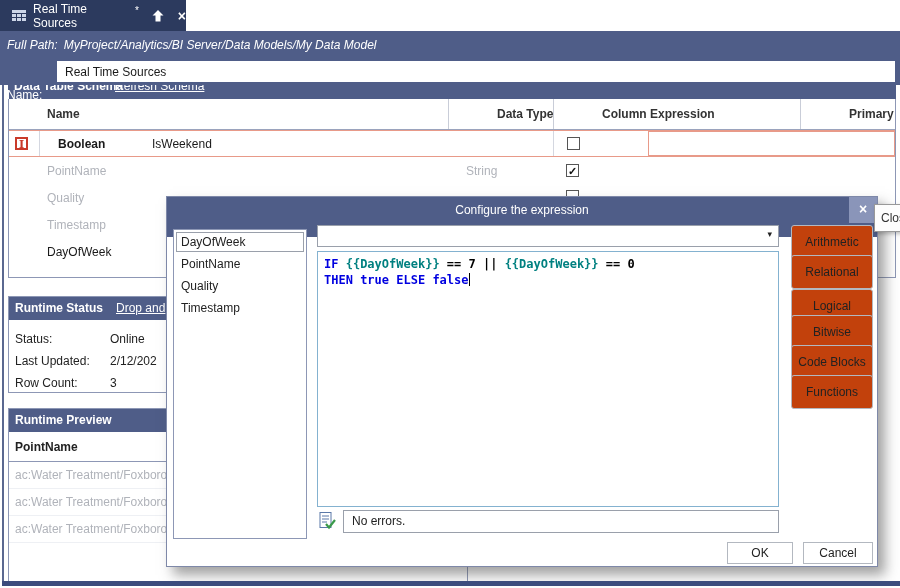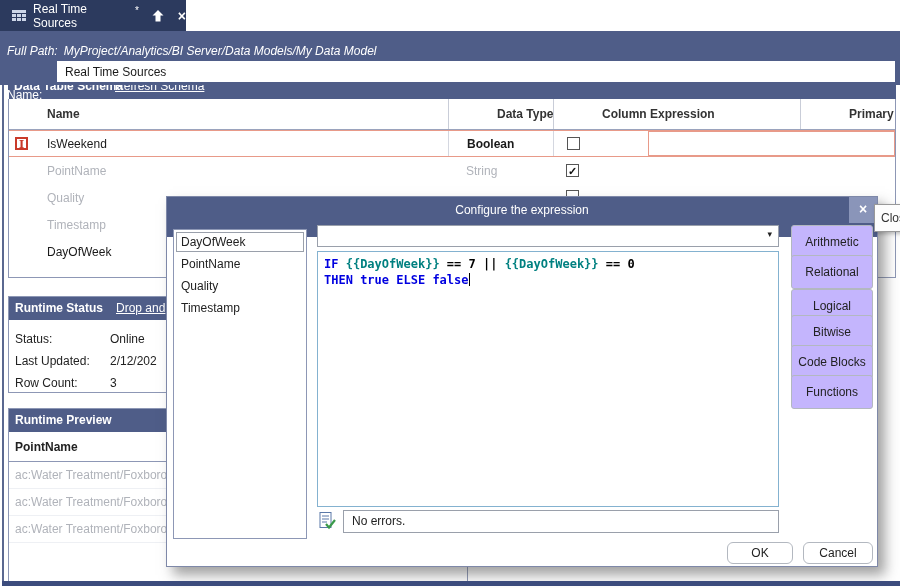--- a/index.html
+++ b/index.html
@@ -13,21 +13,21 @@
   .tabbar { position:absolute; left:0; top:0; width:900px; height:31px; background:#fff; }
   .tab { position:absolute; left:0; top:0; width:186px; height:31px; background:#2c3a5e;
          color:#fff; display:flex; align-items:center; padding-left:12px; }
   .tab-title { margin-left:7px; }
   .tab-dirty { vertical-align:super; font-size:10px; position:relative; top:-5px; margin-left:1px; }
   .tab-publish { margin-left:12px; display:flex; align-items:center; }
   .tab-close { margin-left:13px; font-weight:bold; font-size:14px; line-height:14px; }
 
   
   .fullpath { position:absolute; left:0; top:31px; width:900px; height:27px; background:#4f5d88;
-              color:#fff; display:flex; align-items:flex-end; padding-left:7px; font-style:italic; }
+              color:#fff; display:flex; align-items:center; padding-left:7px; font-style:italic; }
   .fullpath .fp-label { margin-right:6px; }
   .namerow { position:absolute; left:0; top:58px; width:900px; height:27px; background:#4f5d88; z-index:5; }
   .name-label { position:absolute; left:7px; top:6px; color:#fff;margin-top:24px; }
   .name-input { position:absolute; left:57px; top:3px; width:838px; height:21px; border:none; background:#fff;
                 font:12px "Liberation Sans",sans-serif; color:#1a1a1a; padding:0 8px; }
 
   
   .hbar { background:#4f5d88; color:#fff; position:relative; }
   .hbar .h-title { position:absolute; left:6px; top:4px; font-weight:bold; }
   .hbar .h-link  { position:absolute; left:107px; top:4px; color:#fff; text-decoration:underline; }
@@ -97,28 +97,28 @@
            border:1px solid #9aa0ab; }
   .combo-arrow { position:absolute; right:6px; top:3px; font-family:"DejaVu Sans",sans-serif;
                  font-size:9px; color:#222; }
   .editor { position:absolute; left:150px; top:54px; width:462px; height:256px; background:#fff;
             border:1px solid #84b2d0; padding:4px 6px; white-space:pre; overflow:hidden;
             font-family:"DejaVu Sans Mono",monospace; font-size:12px; font-weight:bold; line-height:16px; }
   .tok-keyword { color:#0000e0; }
   .tok-field { color:#008080; }
   .tok-plain { color:#000; }
   .caret { display:inline-block; width:1px; height:13px; background:#000; vertical-align:-2px; }
-  .op-btn { position:absolute; left:624px; width:82px; height:34px; background:#c4b5fd;
+  .op-btn { position:absolute; left:624px; width:82px; height:34px; background:#c2410c;
             border:1px solid #b3b8c0; border-radius:3px; color:#222;
             font:12px "Liberation Sans",sans-serif; }
   .err-icon { position:absolute; left:150px; top:314px; width:20px; height:20px; }
   .err-box { position:absolute; left:176px; top:313px; width:436px; height:23px; background:#fff;
              border:1px solid #9aa0ab; line-height:21px; padding-left:8px; overflow:hidden; }
   .dlg-btn { position:absolute; top:345px; height:22px; background:#fff; border:1px solid #b3b8c0;
-             border-radius:6px; font:12px "Liberation Sans",sans-serif; color:#222; }
+             border-radius:0; font:12px "Liberation Sans",sans-serif; color:#222; }
   .btn-ok { left:560px; width:66px; }
   .btn-cancel { left:636px; width:70px; }
 
   
   .tooltip { position:absolute; left:874px; top:204px; width:50px; height:28px; background:#fdfdfd;
              border:1px solid #999; box-shadow:2px 2px 4px rgba(0,0,0,.25); z-index:60;
              line-height:26px; padding-left:6px; color:#333; overflow:hidden; white-space:nowrap; }
 </style>
 </head>
 <body>
@@ -161,22 +161,22 @@
     <div class="thead">
       <div class="cell c-ind"></div>
       <div class="cell c-name">Name</div>
       <div class="cell c-dt">Data Type</div>
       <div class="cell c-ce">Column Expression</div>
       <div class="cell c-pk">Primary Key</div>
     </div>
     <div id="schema-rows">
         <div class="trow sel">
           <div class="cell c-ind"><span class="edit-ic">I</span></div>
+          <div class="cell c-dt">Boolean</div>
           <div class="cell c-name">IsWeekend</div>
-          <div class="cell c-dt">Boolean</div>
           <div class="cell c-pk">
             <span class="cb"></span>
           </div>
           <div class="cell c-ce sel-cell"></div>
         </div>
         <div class="trow dim">
           <div class="cell c-ind"></div>
           <div class="cell c-name">PointName</div>
           <div class="cell c-dt">String</div>
           <div class="cell c-pk"><span class="cb on">✓</span></div>

